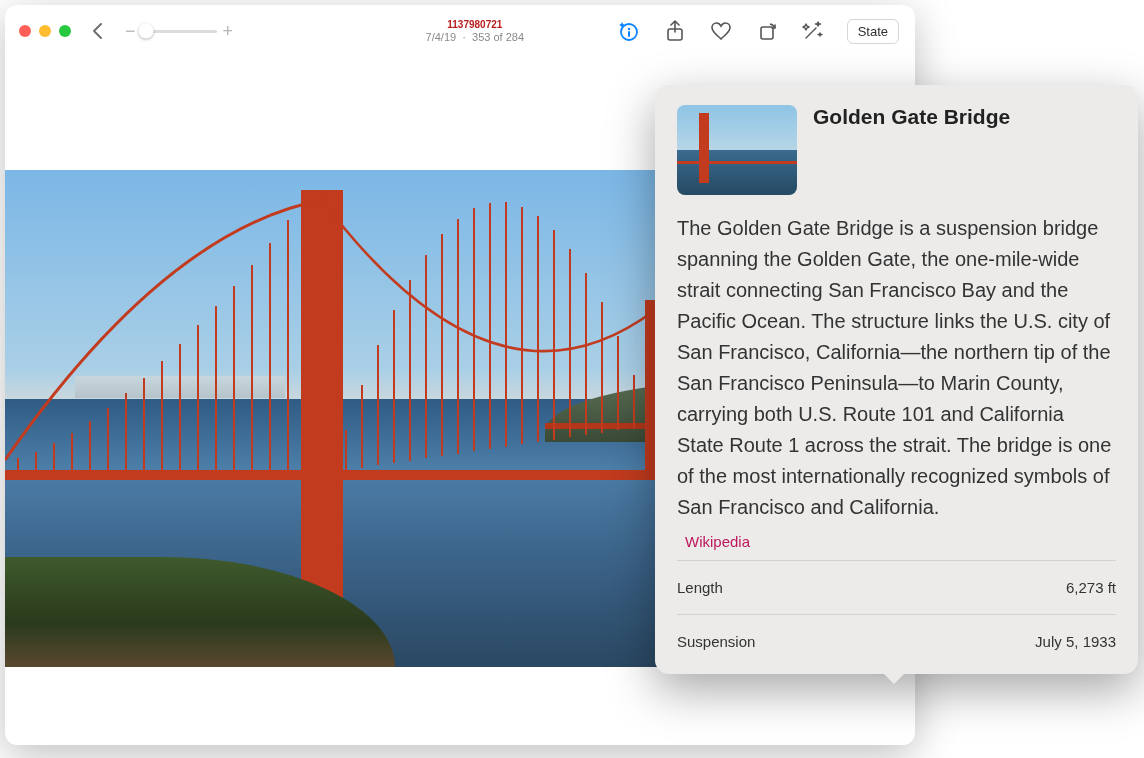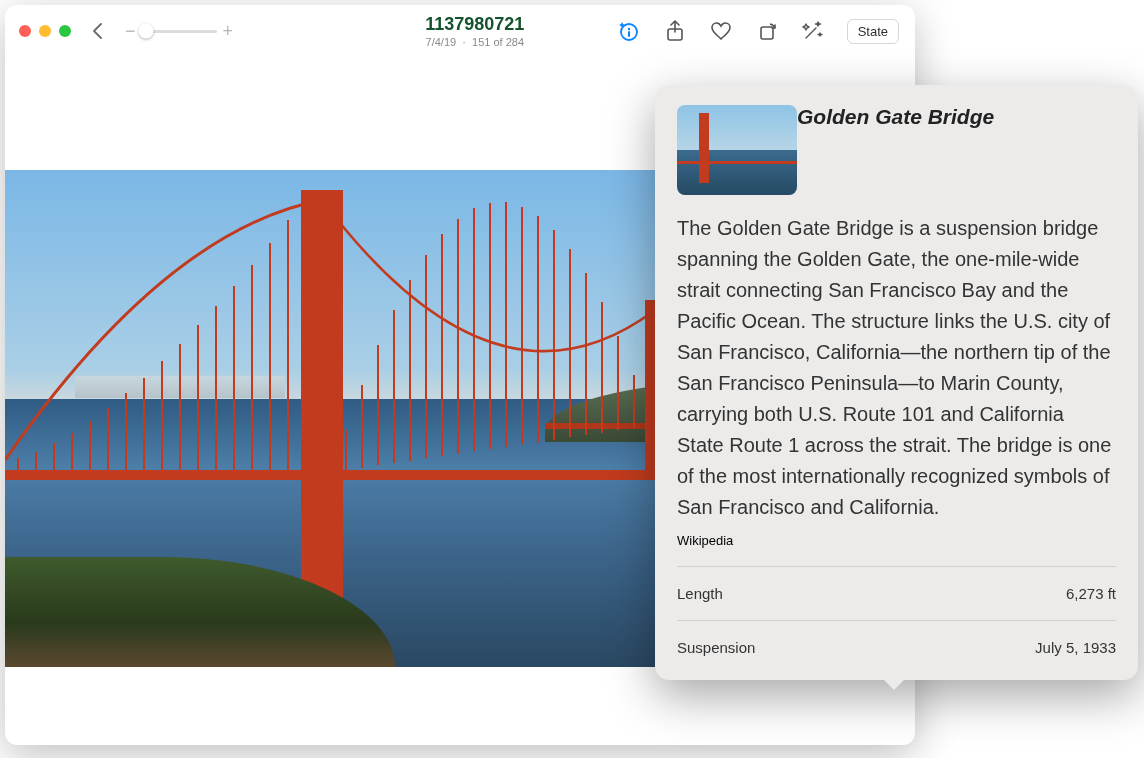--- a/index.html
+++ b/index.html
@@ -25,21 +25,21 @@
     }
     .traffic { display:flex; gap:8px; }
     .tl { width:12px; height:12px; border-radius:50%; }
     .tl.red{background:#ff5f57;} .tl.yellow{background:#febc2e;} .tl.green{background:#28c840;}
     .back-btn { display:flex; align-items:center; justify-content:center; width:26px; height:26px; color:#6f6f74; }
     .zoom { display:flex; align-items:center; gap:6px; color:#b5b5ba; }
     .zoom .minus,.zoom .plus{font-size:18px; line-height:1;}
     .zoom-track{ width:75px; height:3px; background:#dcdcde; border-radius:2px; position:relative; }
     .zoom-thumb{ position:absolute; left:4px; top:50%; transform:translate(-50%,-50%); width:15px; height:15px; border-radius:50%; background:#fff; box-shadow:0 1px 3px rgba(0,0,0,.3); }
     .title-block{ flex:1; text-align:center; margin-left: 100px; }
-    .title-block .t{ font-size:18px; font-weight:600; color:#14532d; }
+    .title-block .t{ font-size:10px; font-weight:600; color:#b91c1c; }
     .title-block .sub{ font-size:11px; color:#8a8a8e; margin-top:1px; }
     .tb-actions{ display:flex; align-items:center; gap:22px; padding-right:2px; }
     .tb-icon{ color:#555; display:flex; align-items:center; justify-content:center; width:24px; height:24px; }
     .tb-icon.highlight{ color:#0a84ff; }
     .edit-btn{ border:1px solid #d6d6d8; border-radius:6px; padding:4px 10px; font-size:13px; color:#303032; background:#fff; }
 
     .photo-area{
       position:absolute; left:0; right:0; top:165px;
       height:497px;
       background: linear-gradient(#7bb7e6 0%, #a9cfe6 40%, #c9d7de 46%, #2f5b84 46%, #4c7ea8 60%, #3a6186 80%, #2a4862 100%);
@@ -73,31 +73,31 @@
       position:absolute; left:655px; top:85px; width:483px;
       background:#ecebea; border-radius:14px;
       box-shadow:0 16px 48px rgba(0,0,0,.35);
       padding:20px 22px 24px;
       color:#333;
     }
     .popover::after{
       content:""; position:absolute; bottom:-10px; left:228px;
       border-left:11px solid transparent; border-right:11px solid transparent; border-top:11px solid #ecebea;
     }
-    .pv-head{ display:flex; gap:0; margin-bottom:18px;font-style:italic; }
+    .pv-head{ display:flex; gap:16px; margin-bottom:18px; }
     .pv-thumb{ width:120px; height:90px; border-radius:8px; overflow:hidden; flex-shrink:0;
       background:linear-gradient(#8ec4e6 0%,#b6d5e6 50%,#3b6b8f 50%,#254a63 100%); position:relative; }
     .pv-thumb .mini-t{ position:absolute; left:22px; top:8px; width:10px; height:70px; background:#c23b1e; }
     .pv-thumb .mini-d{ position:absolute; left:0; right:0; top:56px; height:3px; background:#c23b1e; }
     .pv-title{ font-size:21px; font-weight:700; color:#222; margin-bottom:3px; }
     .pv-sub{ font-size:14px; color:#666; line-height:1.3; }
     .pv-body{ font-size:20px; line-height:1.55; color:#333; }
-    .pv-source{ font-size:13px; color:#000000; margin-top:10px; }
+    .pv-source{ font-size:15px; color:#be185d; margin-top:10px;margin-left:8px; }
     .pv-row{ display:flex; justify-content:space-between; padding:18px 0; border-top:1px solid #d2d2d2; font-size:15px; }
-    .pv-rows{ margin-top:18px; }
+    .pv-rows{ margin-top:10px; }
     .pv-row .k{ color:#333; font-weight:500; }
     .pv-row .v{ color:#333; }
     .pv-row:last-child{ padding-bottom:0; }
   </style>
 </head>
 <body>
 
 <div class="window">
   <div class="toolbar">
     <div class="traffic">
@@ -115,21 +115,21 @@
       <div class="zoom-track">
           <div class="zoom-thumb"></div>
         </div>
       <span class="plus">+</span>
     </div>
     <div class="title-block">
       <div class="t">1137980721</div>
       <div class="sub">
         <span>7/4/19</span>
         <span> &nbsp;·&nbsp; </span>
-        <span>151 of 284</span>
+        <span>353 of 284</span>
       </div>
     </div>
     <div class="tb-actions">
       <div class="tb-icon highlight">
         <svg width="22" height="22" viewBox="0 0 22 22">
           <circle cx="11" cy="12" r="8" stroke="currentColor" stroke-width="1.8" fill="none"></circle>
           <circle cx="11" cy="9" r="1.2" fill="currentColor"></circle>
           <rect x="10" y="11" width="2" height="6" rx="1" fill="currentColor"></rect>
           <path d="M4 2 L5 4 L7 5 L5 6 L4 8 L3 6 L1 5 L3 4 Z" fill="currentColor"></path>
         </svg>

